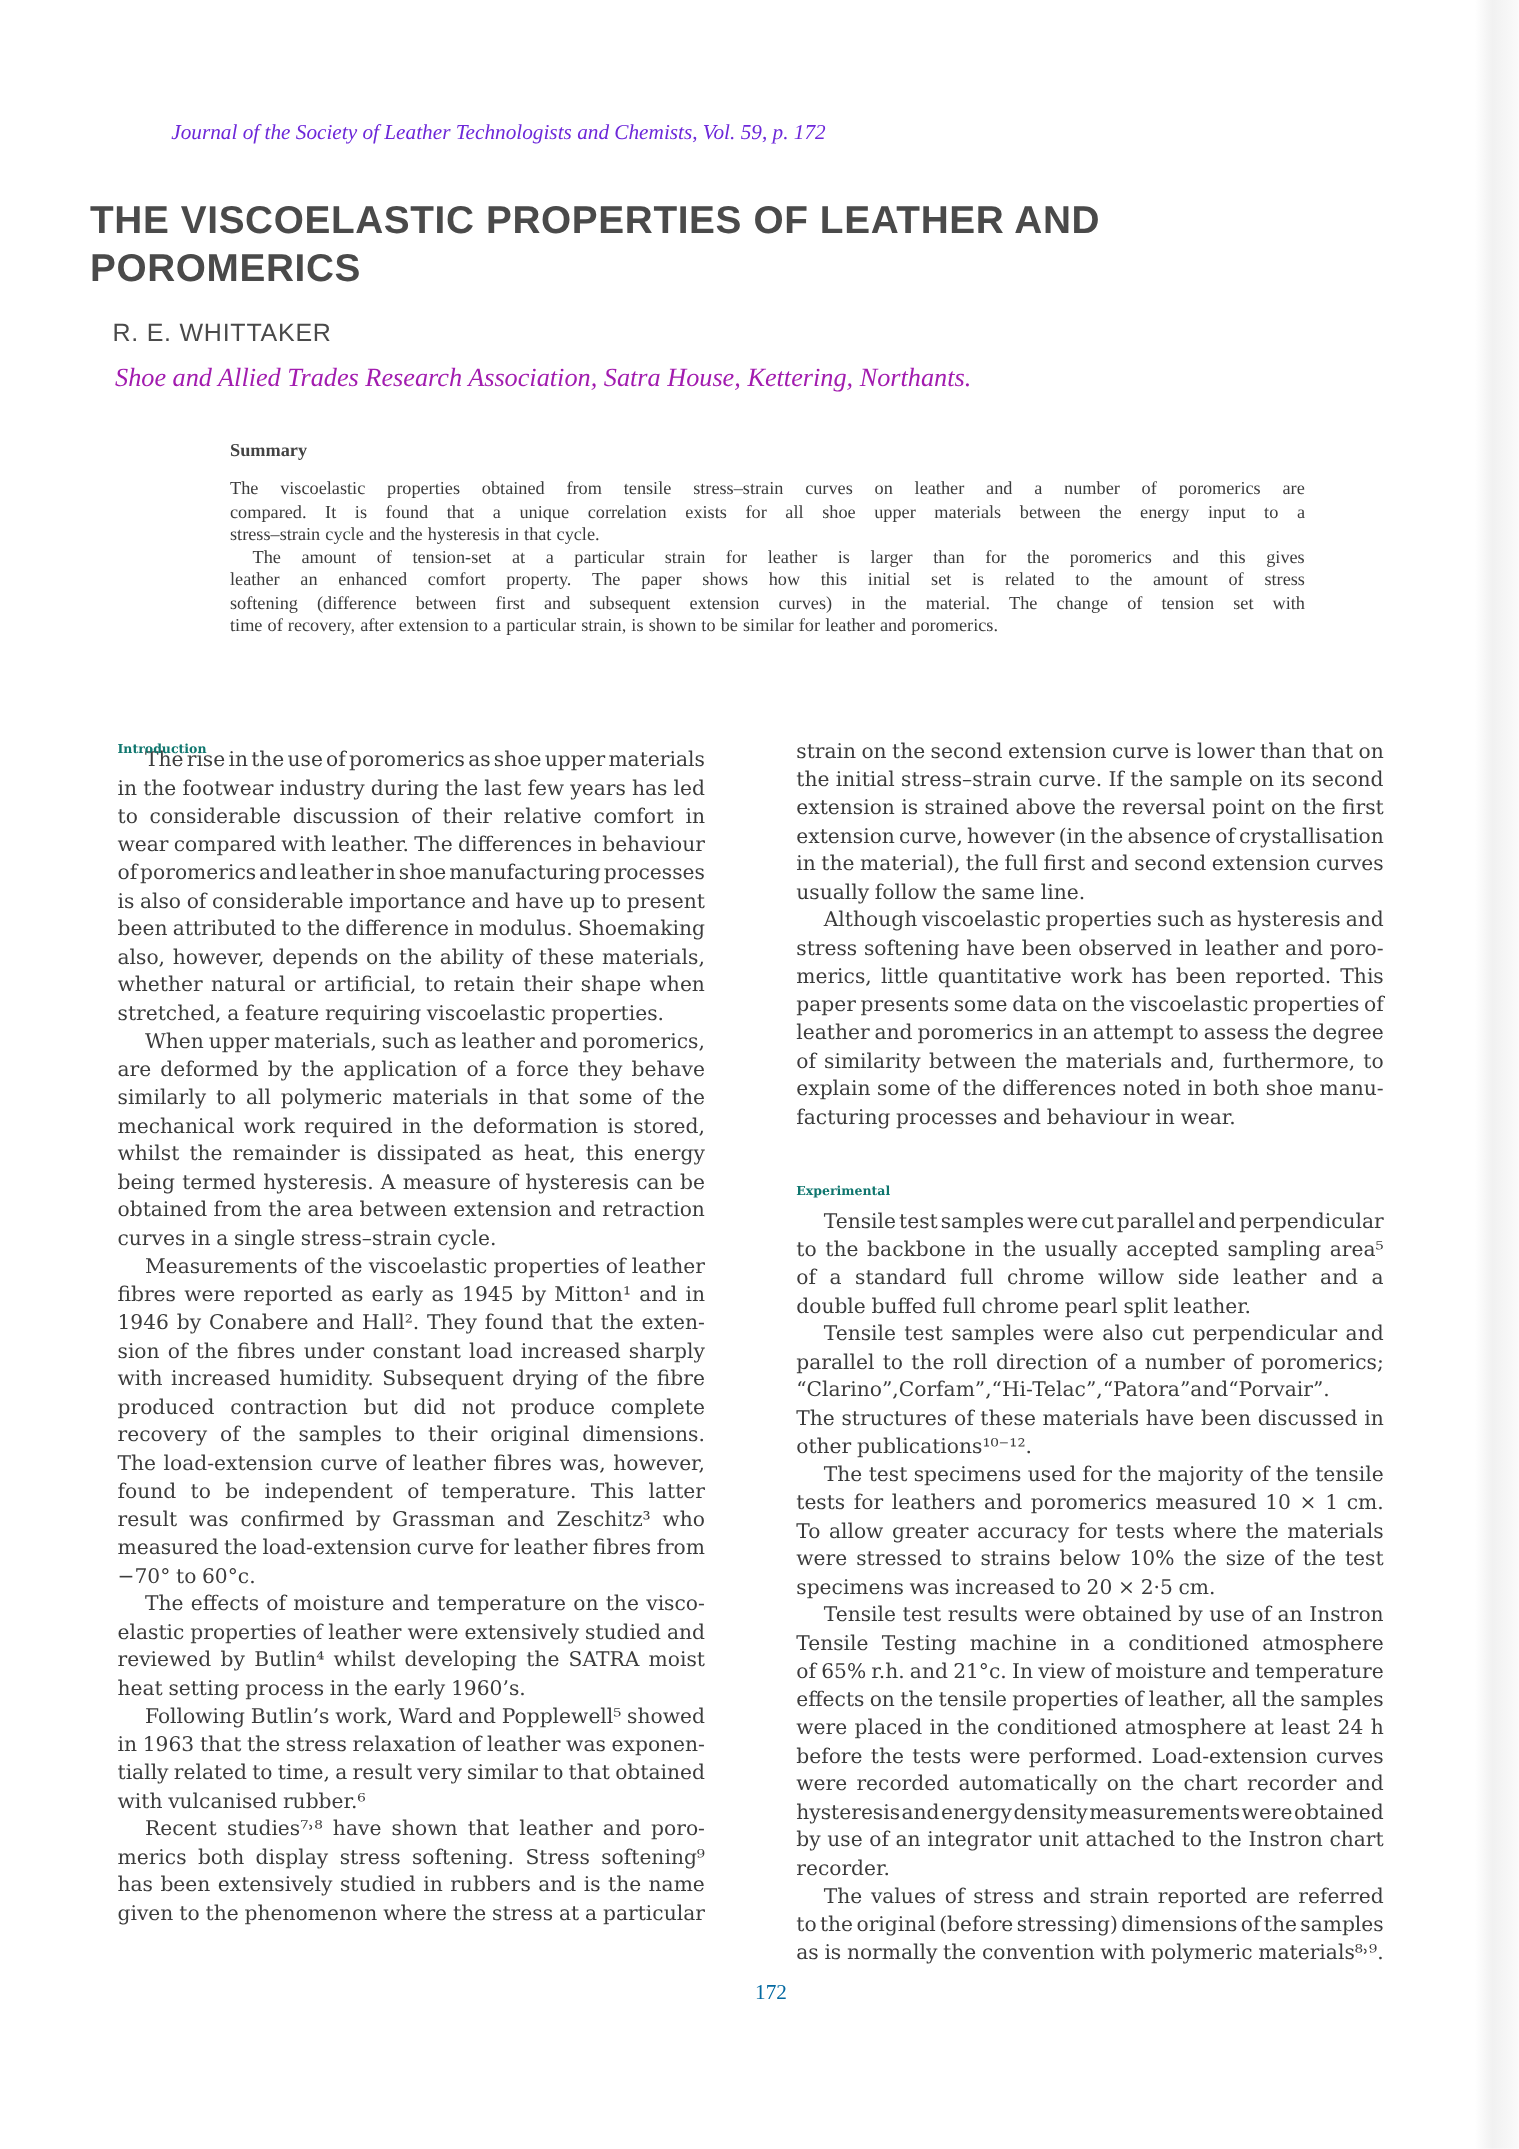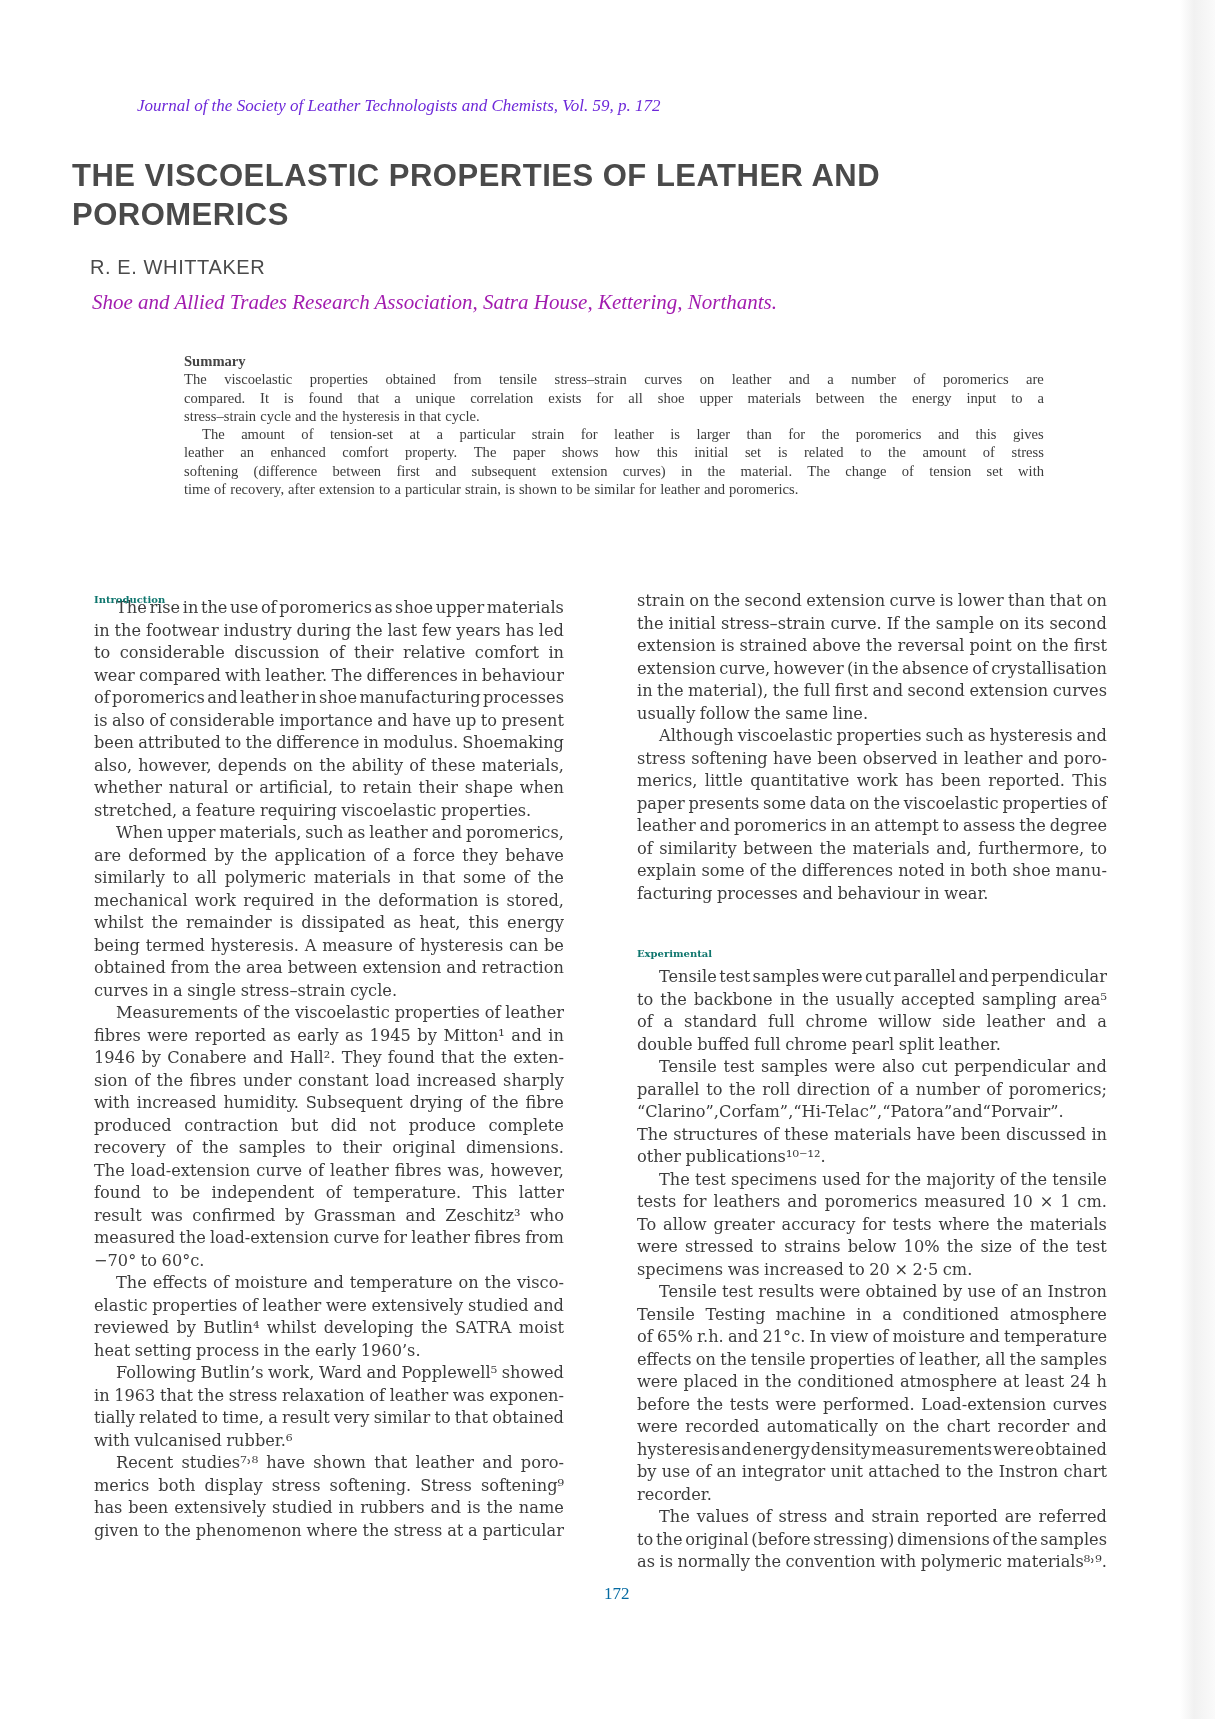--- a/index.html
+++ b/index.html
@@ -30,21 +30,21 @@
   }
   .affil {
     position: absolute; left: 92px; top: 290px;
     font-family: "Liberation Serif", serif; font-style: italic; font-size: 21px; color: #a21caf;
     white-space: nowrap;
   }
   .summary {
     position: absolute; left: 184px; top: 352px; width: 860px;
     font-family: "Liberation Serif", serif; font-size: 14.6px; line-height: 18.3px; color: #3c3c3c;
   }
-  .summary .head { font-weight: bold; font-size: 14.6px; margin-bottom: 0; color: #444; }
+  .summary .head { font-weight: bold; font-size: 14.6px; margin-bottom: 12px; color: #444; }
   .line { white-space: nowrap; display: flex; justify-content: space-between; }
   .line.last { justify-content: flex-start; }
   .line.last span { margin-right: 0.28em; }
   .line.indent { padding-left: 18px; }
   .col {
     position: absolute; width: 470px;
     font-family: "DejaVu Serif", serif; font-size: 16.2px; line-height: 22.5px; color: #3c3c3c;
   }
   .col .line.indent { padding-left: 22px; }
   .col-left { left: 94px; top: 597px; }

